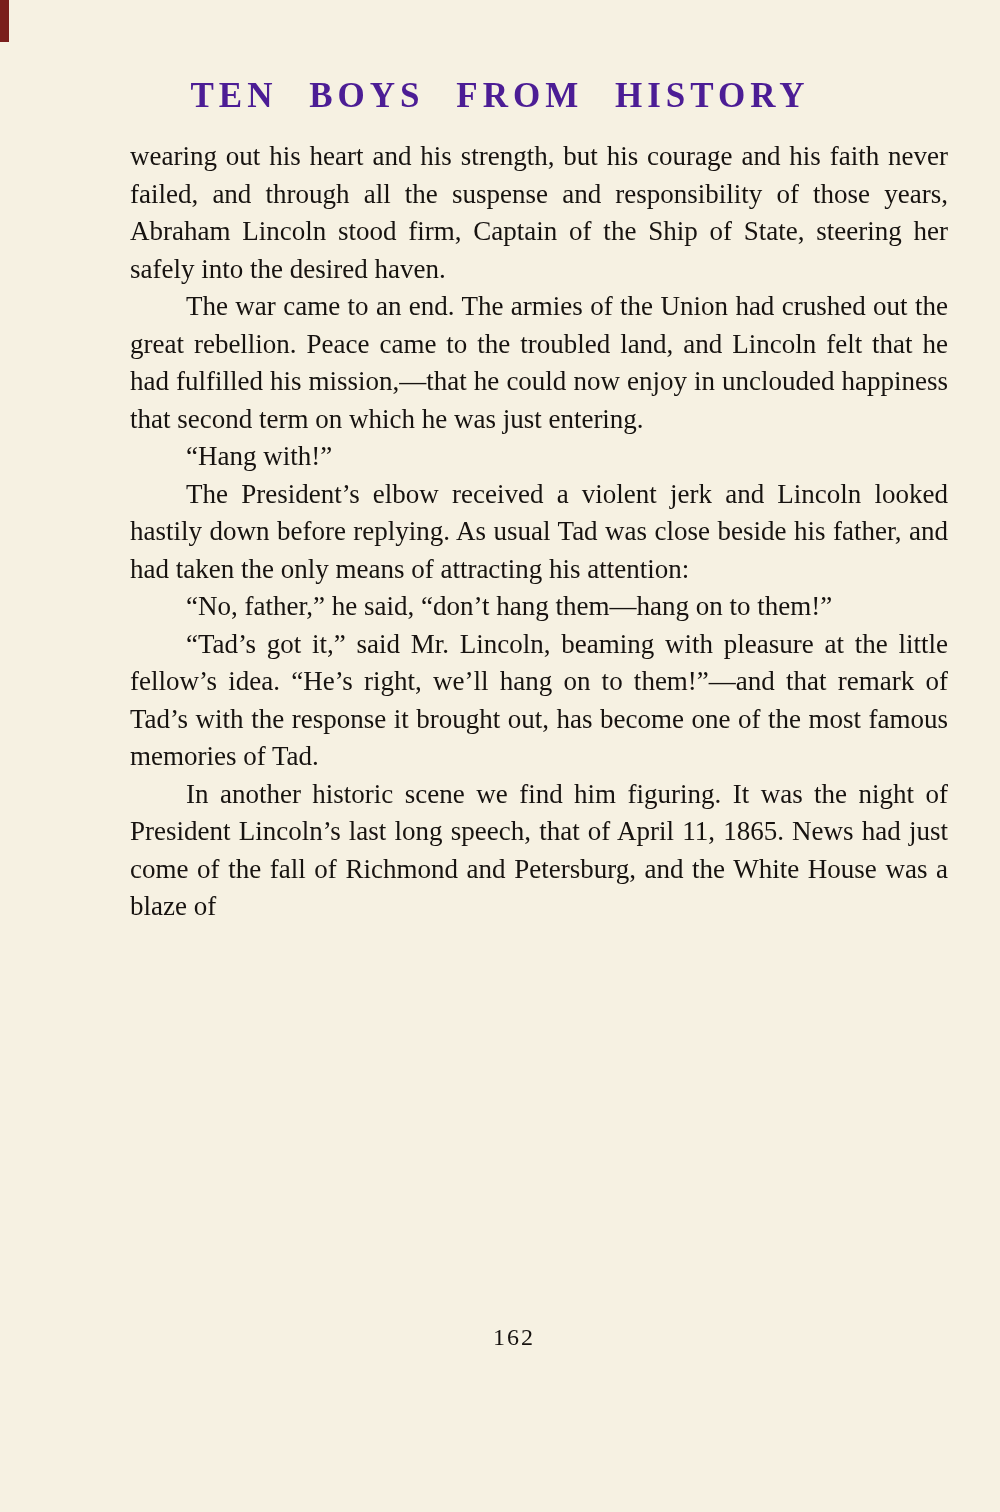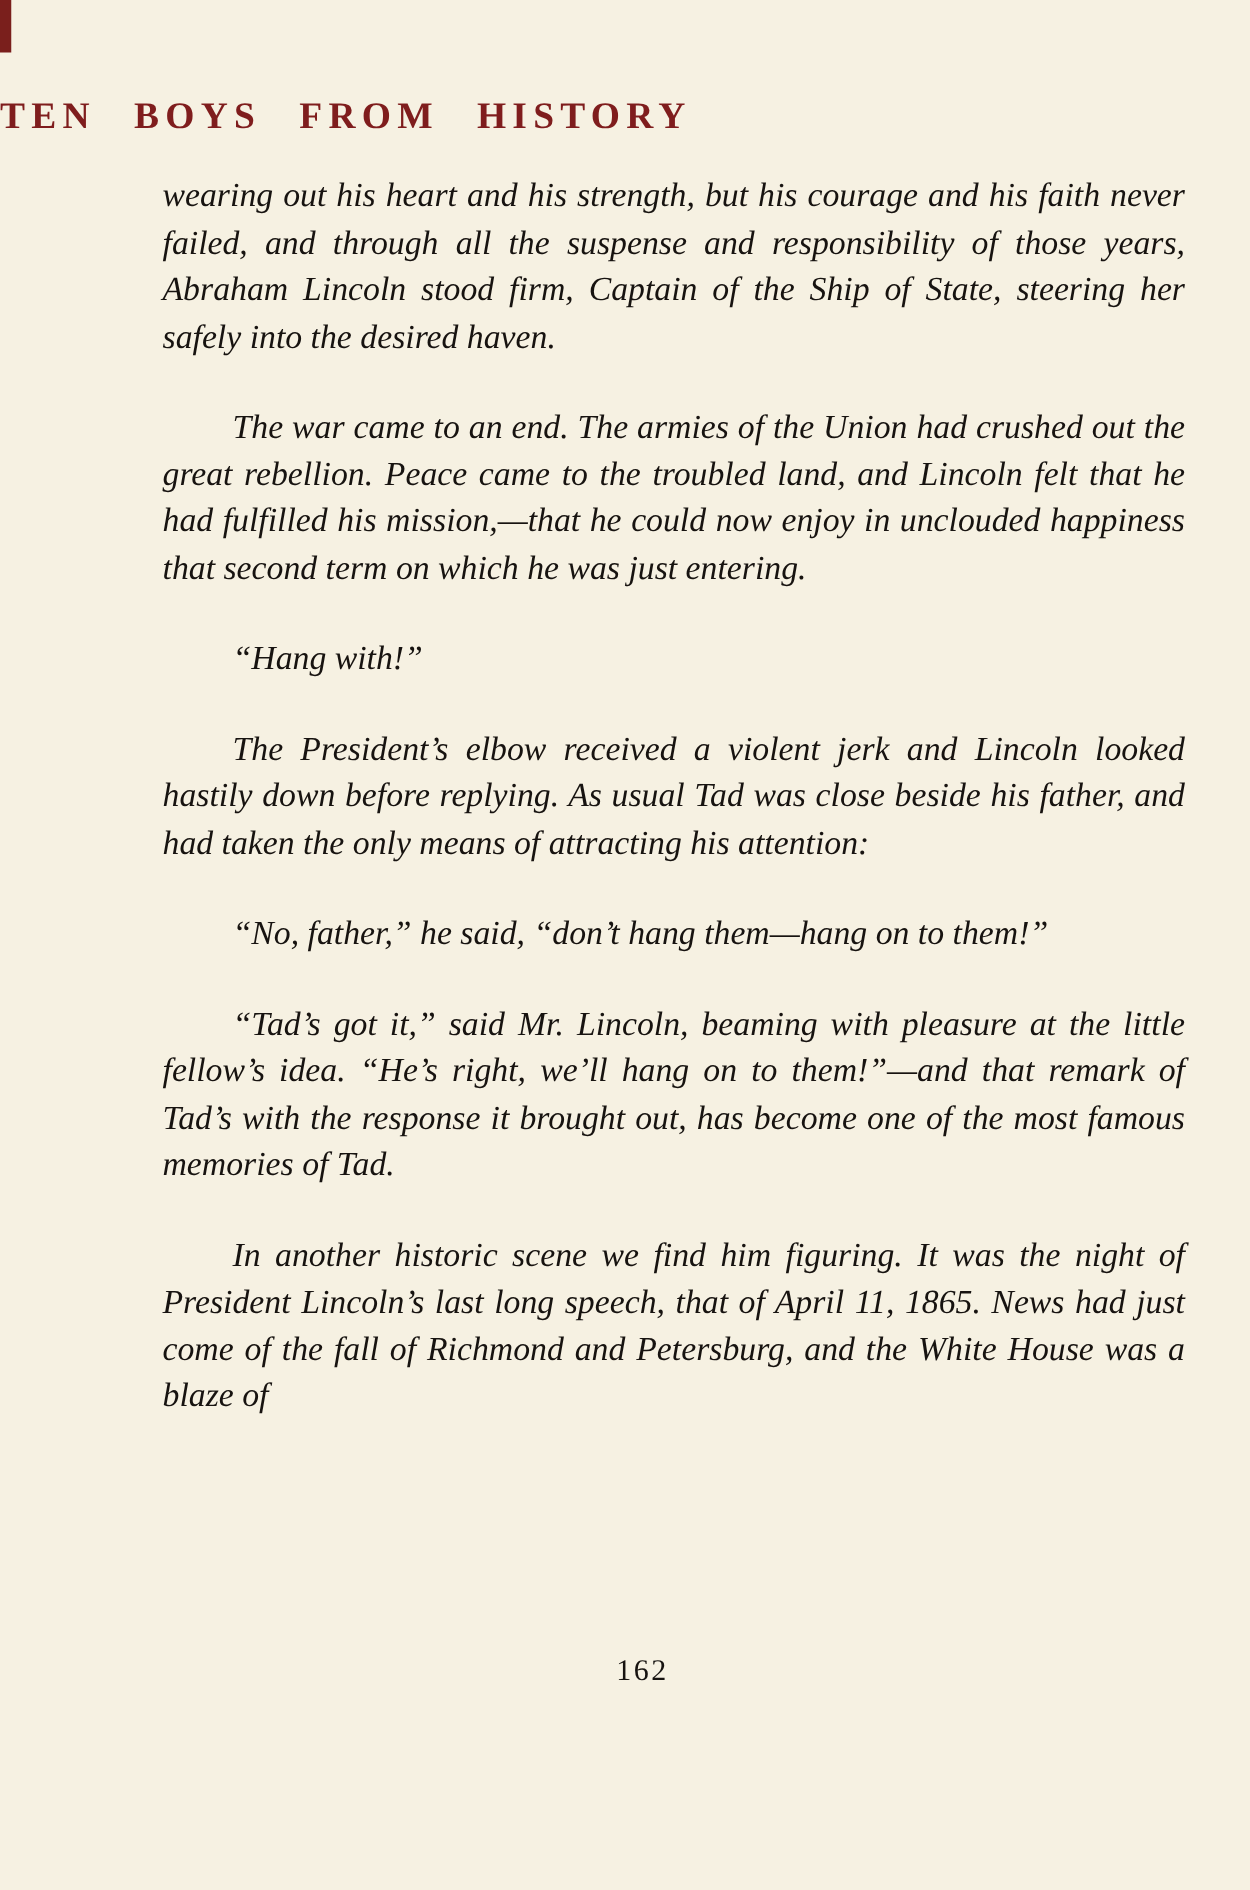--- a/index.html
+++ b/index.html
@@ -21,44 +21,43 @@
       top: 0;
       width: 9px;
       height: 42px;
       background: #7a1f1c;
     }
     .running-head {
       position: absolute;
       top: 76px;
       left: 0;
       width: 1000px;
-      font-size: 30px;
+      text-align: center;
+      font-size: 35px;
       font-weight: bold;
       letter-spacing: 5px;
       word-spacing: 18px;
-      color: #7f1d1d;
+      color: #4c1d95;
     }
     .page-body {
       position: absolute;
       top: 138px;
       left: 130px;
       width: 818px;
       font-size: 27px;
       line-height: 37.5px;
       text-align: justify;
       color: #171310;
-      font-style: italic;
     }
     .page-body p {
       margin: 0;
       padding: 0;
     }
     .page-body p.indent {
       text-indent: 56px;
-      margin-top: 35px;
     }
     .page-number {
       position: absolute;
       top: 1324px;
       left: 14px;
       width: 1000px;
       text-align: center;
       font-size: 24px;
       letter-spacing: 2px;
       color: #171310;

